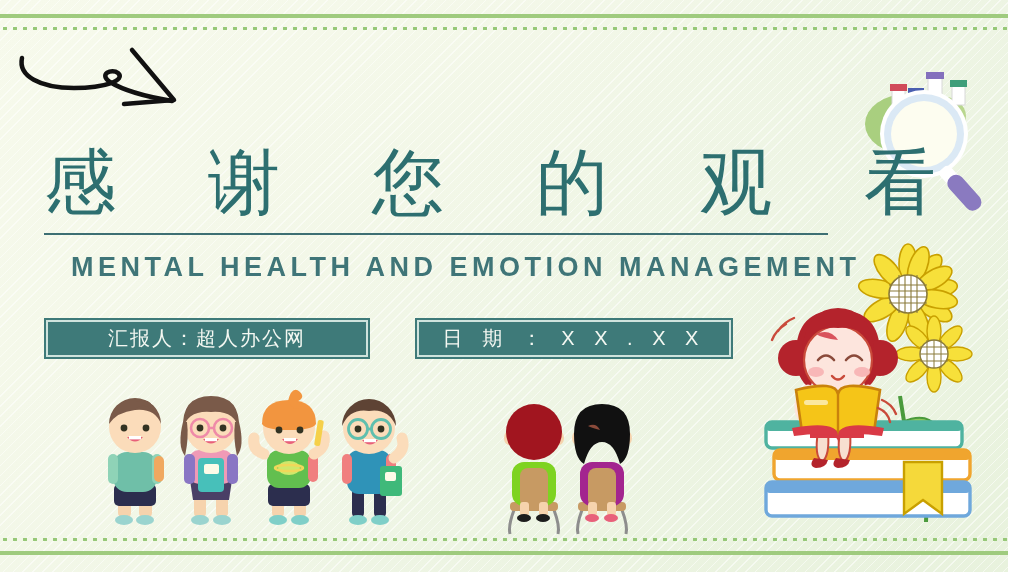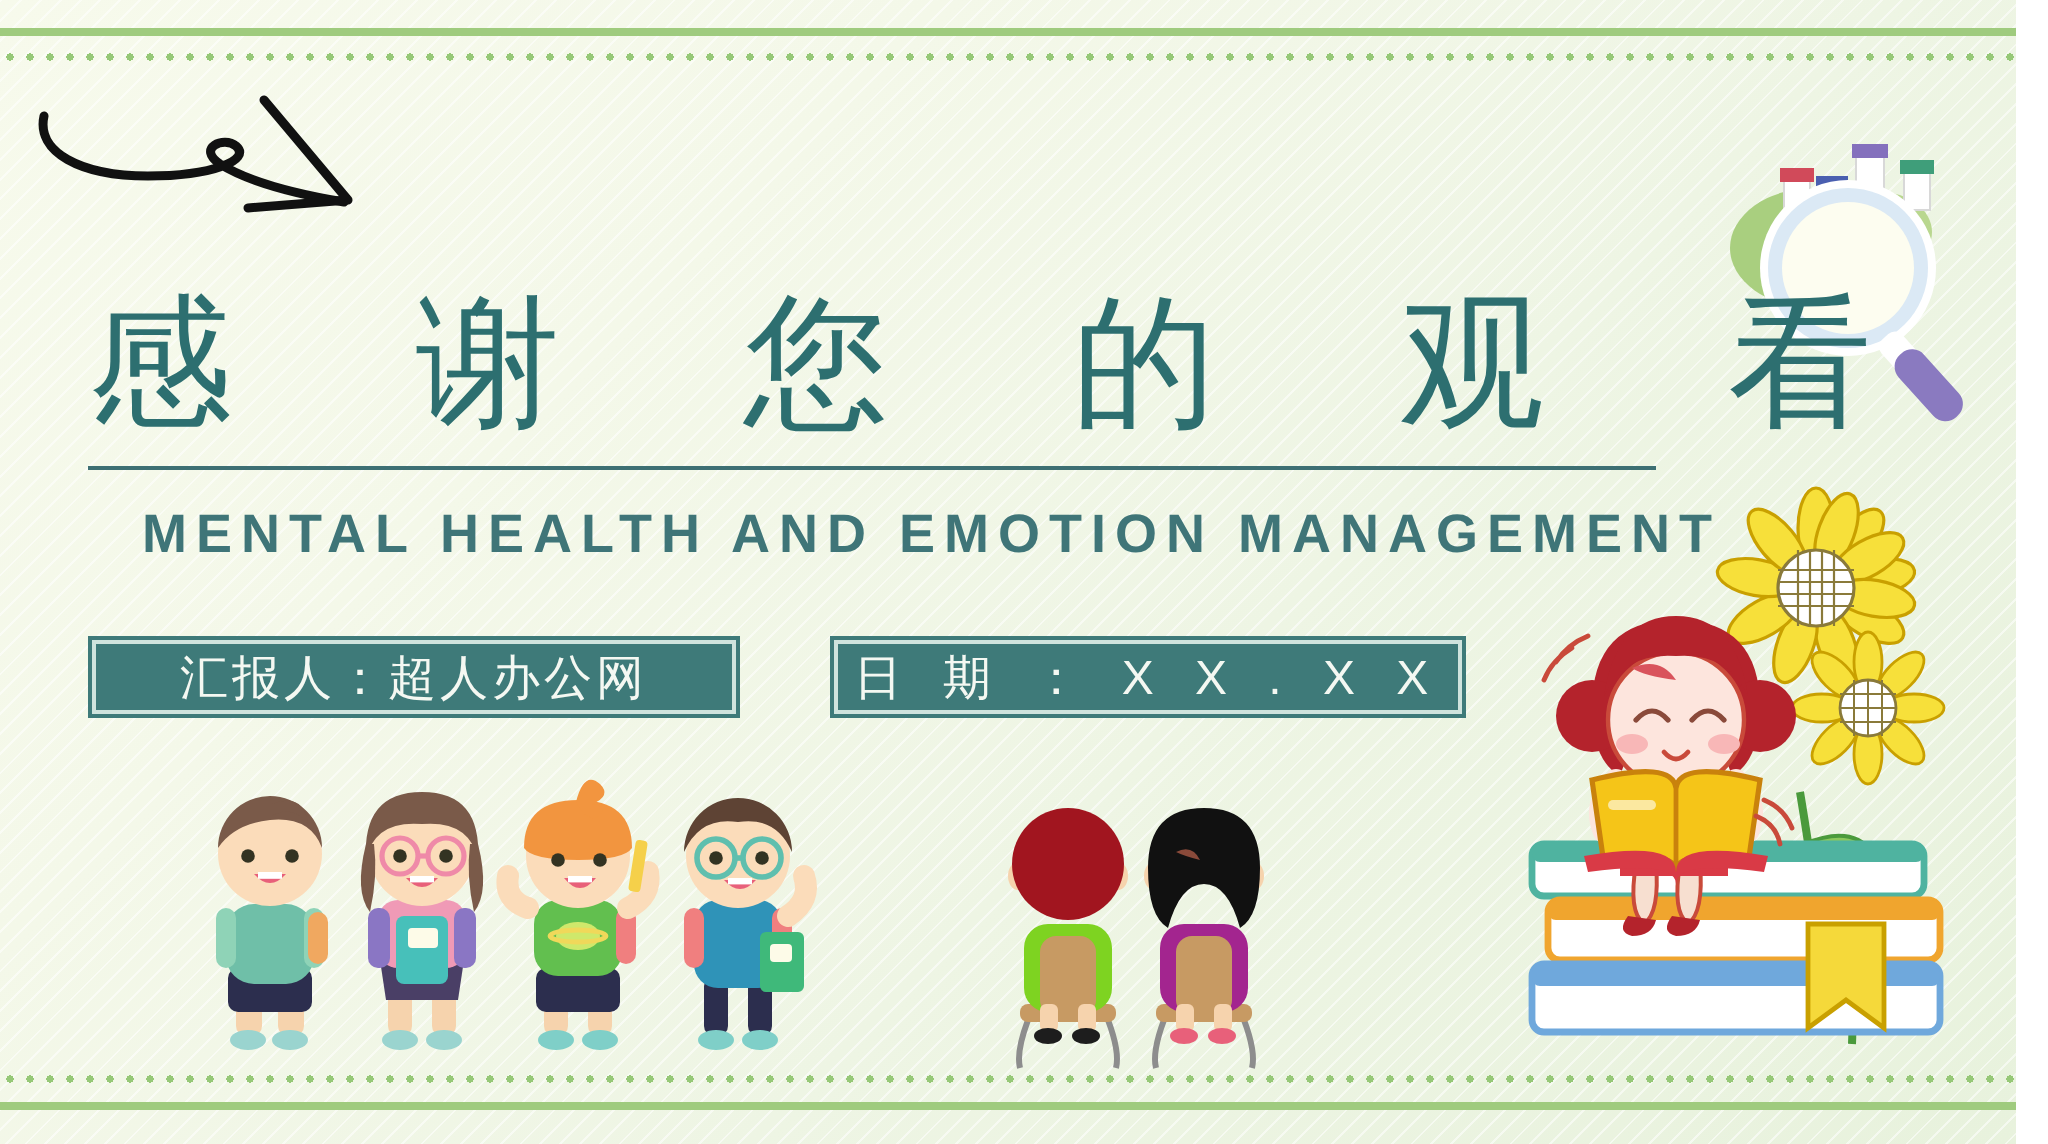--- a/index.html
+++ b/index.html
@@ -48,21 +48,21 @@
   .subtitle{
     position:absolute;left:47px;top:252px;width:830px;
     font-size:27px;color:#3f7578;letter-spacing:4.5px;
     white-space:nowrap;font-weight:700;margin-left:24px;
   }
 
   .infobox{
     position:absolute;top:318px;height:41px;
     background:#3e7a79;color:#f4f8f2;
     display:flex;align-items:center;justify-content:center;
-    font-size:24px;letter-spacing:2px;box-sizing:border-box;
+    font-size:20px;letter-spacing:2px;box-sizing:border-box;
     border:2px solid #3e7a79;
   }
   .infobox .inner{
     border:2px solid #cfe3dd;width:100%;height:100%;
     display:flex;align-items:center;justify-content:center;
     box-sizing:border-box;
   }
   #box-presenter{left:44px;width:326px;}
   #box-date{left:415px;width:318px;}
   #box-date .inner{letter-spacing:7px;}

